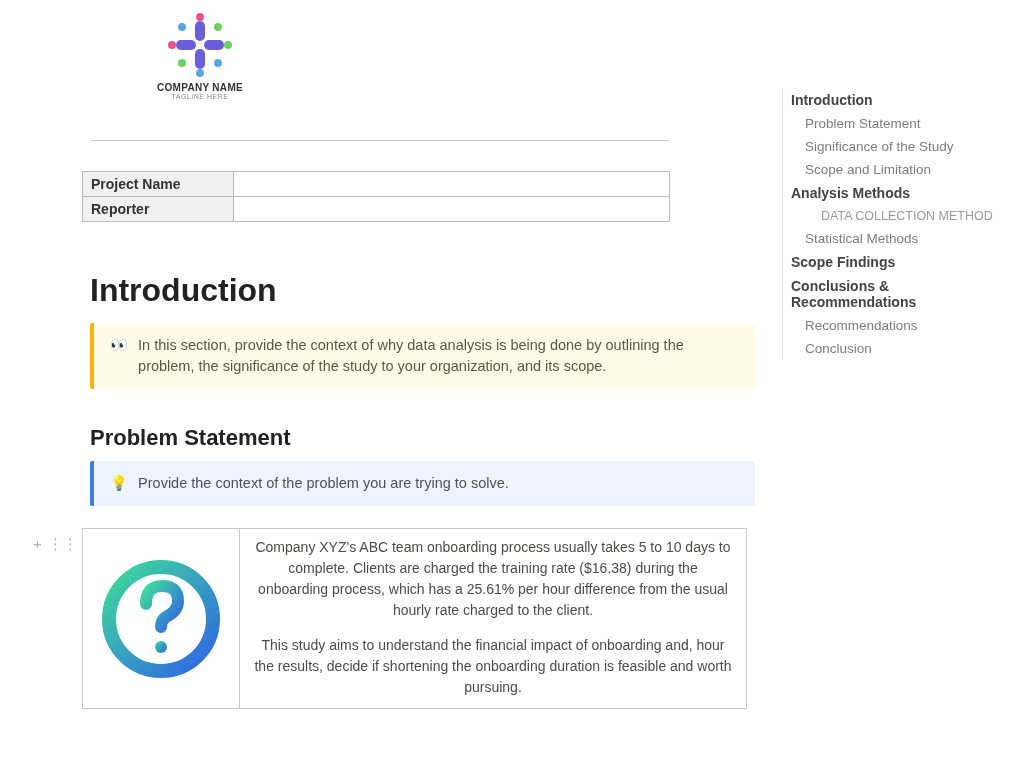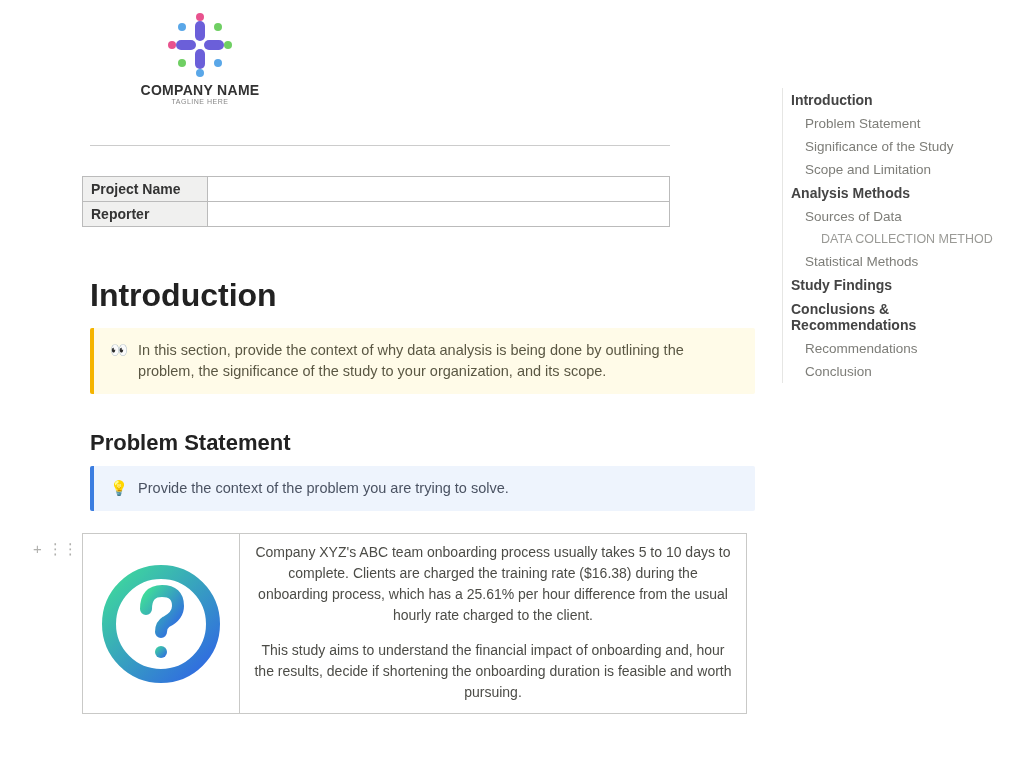--- a/index.html
+++ b/index.html
@@ -23,40 +23,40 @@
 .header-row {
   display: flex;
   align-items: flex-start;
   padding: 0 80px 0 130px;
 }
 .logo-box {
   text-align: center;
   width: 140px;
 }
 .logo-mark { width: 80px; height: 70px; margin: 0 auto; position: relative; }
-.logo-text { font-size: 14px; font-weight: 700; color: #333; margin-top: 2px; letter-spacing: 0.3px;}
+.logo-text { font-size: 10px; font-weight: 700; color: #333; margin-top: 2px; letter-spacing: 0.3px;}
 .logo-tag { font-size: 7px; color: #888; letter-spacing: 0.5px; }
 .header-title-block { flex: 1; text-align: center; padding-top: 2px; }
 .company-name { font-size: 28px; font-weight: 700; color: #222; }
 .company-sub { font-size: 17px; font-weight: 700; color: #333; margin-top: 6px; }
 .hr-line { margin: 40px 90px 30px 90px; border: none; border-top: 1px solid #ccc; }
 .info-table {
   margin: 0 90px 0 82px;
   border-collapse: collapse;
   width: calc(100% - 172px);
 }
 .info-table td {
   border: 1px solid #bbb;
   padding: 4px 8px;
   font-size: 14px;
 }
 .info-table .label-cell {
   background: #f0f0ef;
   font-weight: 700;
-  width: 125px;
+  width: 151px;
   color: #333;
 }
 h1.section { font-size: 32px; font-weight: 700; margin: 50px 90px 14px 90px; color: #222; }
 h2.section { font-size: 22px; font-weight: 700; margin: 36px 90px 10px 90px; color: #222; }
 .callout {
   margin: 0 0 0 90px;
   width: calc(100% - 95px);
   padding: 12px 16px 12px 16px;
   border-left: 4px solid;
   border-radius: 2px;
@@ -197,21 +197,20 @@
       </div>
     </div>
   </div>
 
   <div class="toc">
     <div class="h1">Introduction</div>
     <div class="h2">Problem Statement</div>
     <div class="h2">Significance of the Study</div>
     <div class="h2">Scope and Limitation</div>
     <div class="h1">Analysis Methods</div>
-    <div class="h2">Sources of Data</div>
     <div class="h3">DATA COLLECTION METHOD</div>
     <div class="h2">Statistical Methods</div>
-    <div class="h1">Study Findings</div>
+    <div class="h1">Scope Findings</div>
     <div class="h1">Conclusions &amp; Recommendations</div>
     <div class="h2">Recommendations</div>
     <div class="h2">Conclusion</div>
   </div>
 </div>
 
 </body></html>

